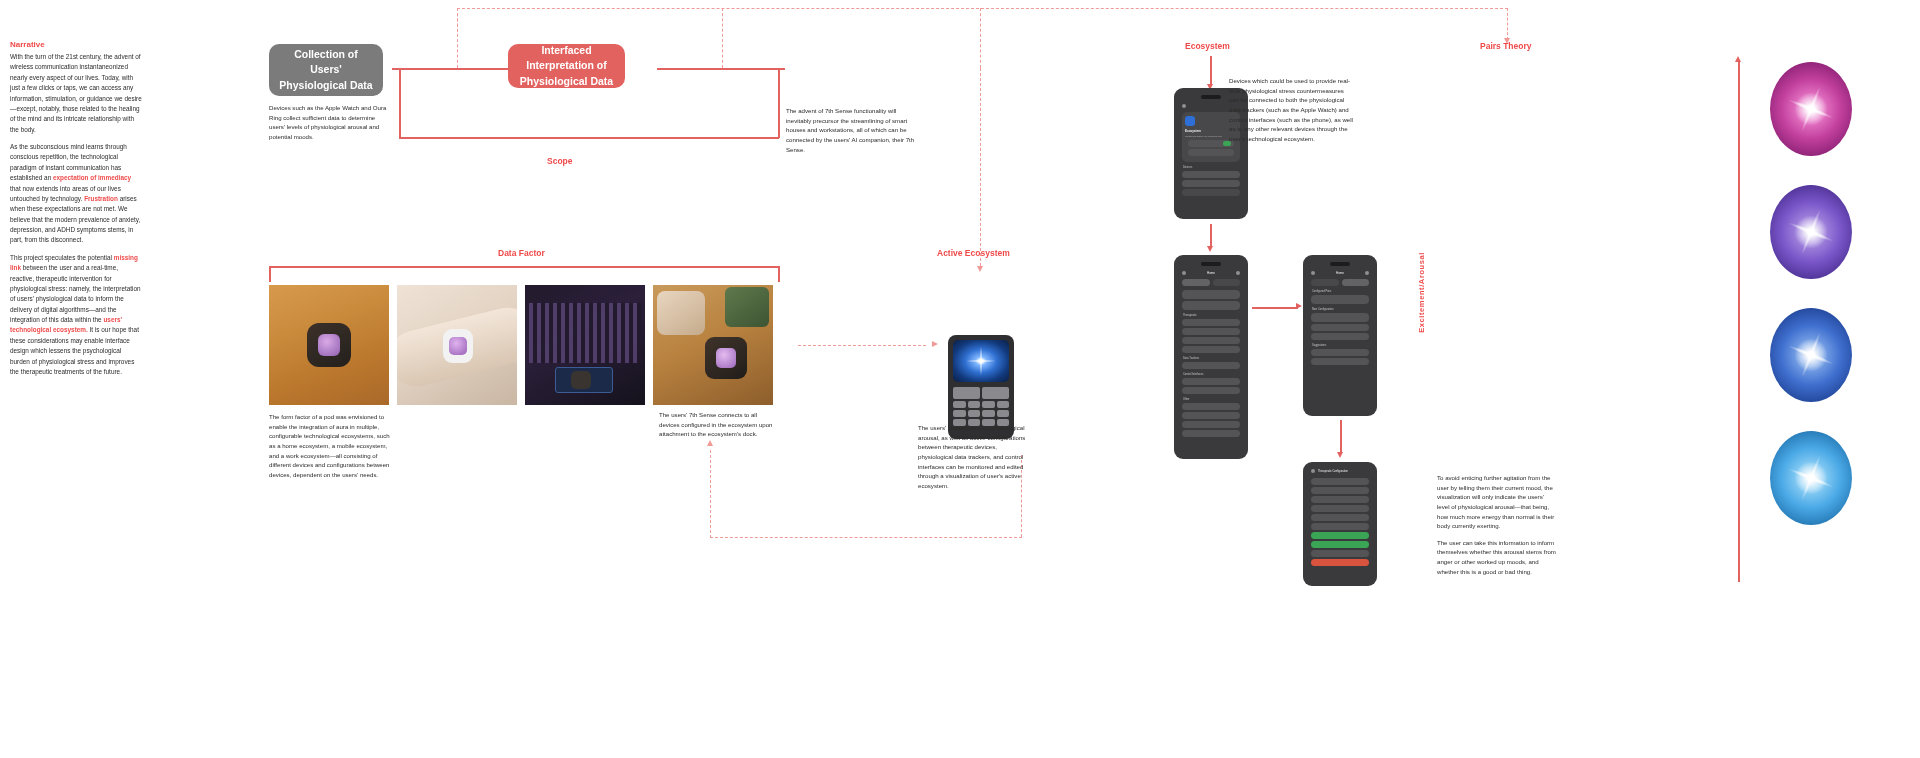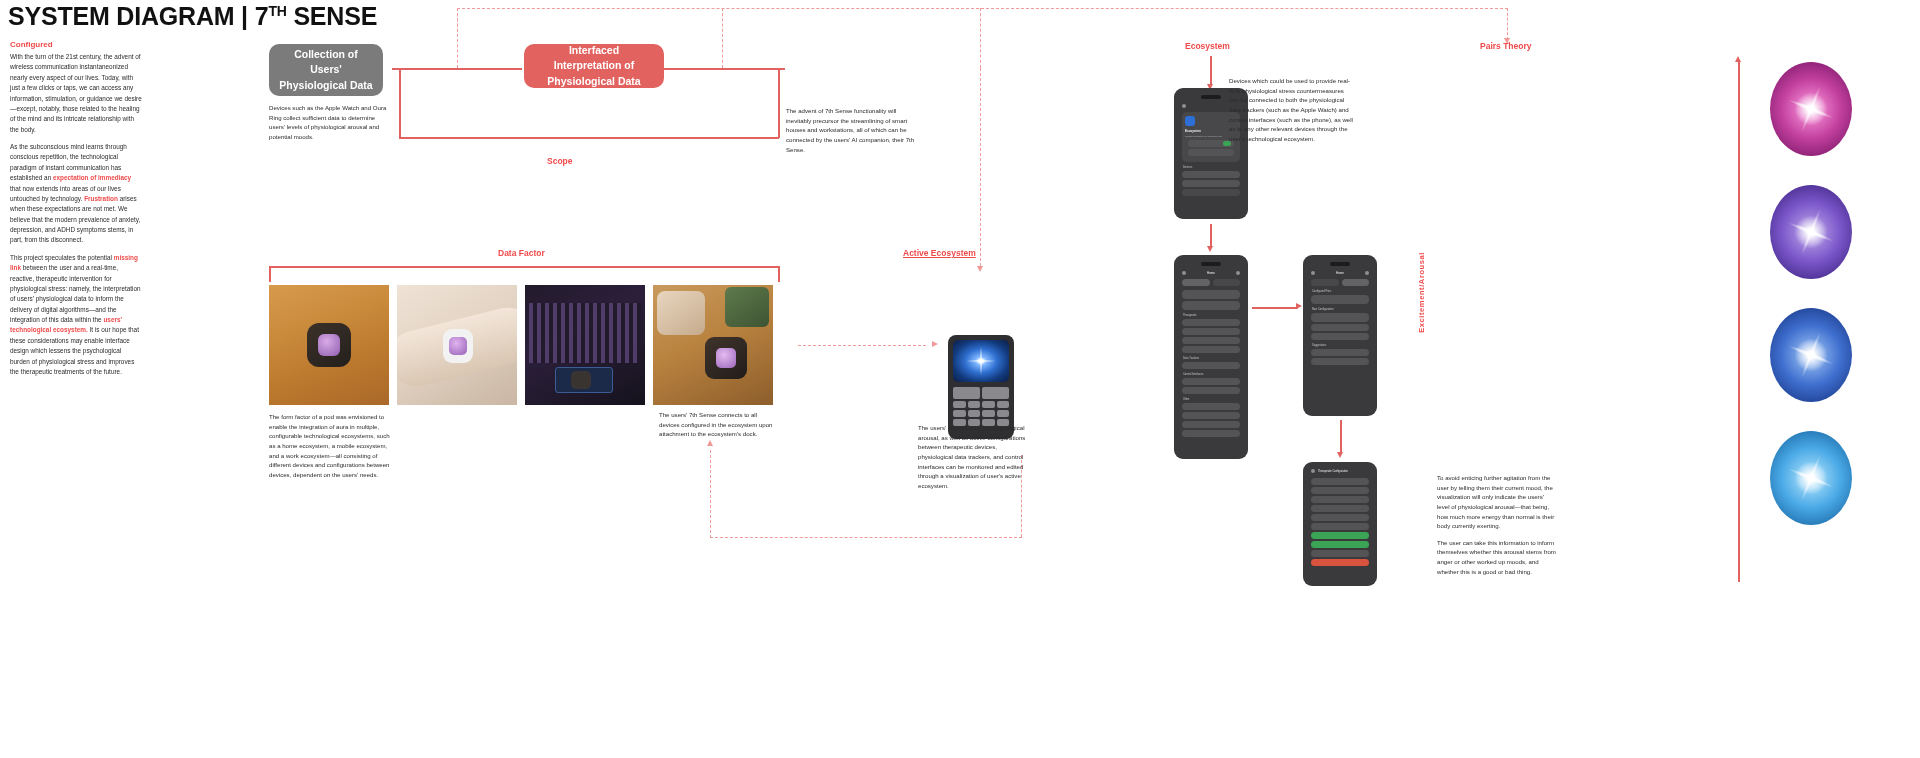--- a/index.html
+++ b/index.html
@@ -26,37 +26,37 @@
 
   
   .box {
     border-radius:10px; display:flex; align-items:center; justify-content:center;
     text-align:center; color:#ffffff; font-size:10.5px; font-weight:bold;
     line-height:1.45; padding:6px 10px;
   }
   .box.grey { background:#7b7b7b; }
   .box.red  { background:#e2625f; }
   #box1 { left:269px; top:44px; width:114px; height:52px; }
-  #box2 { left:524px; top:44px; width:140px; height:44px; }
+  #box2 { left:508px; top:44px; width:117px; height:44px; }
   #box3 { left:786px; top:44px; width:134px; height:52px; }
 
   .caption { font-size:6.1px; line-height:1.58; color:#2b2b2b; }
   #cap1 { left:269px; top:103px; width:122px; }
   #cap3 { left:786px; top:106px; width:130px; }
   #cap-eco { left:1229px; top:76px; width:125px; }
   #cap-form { left:269px; top:412px; width:124px; }
   #cap-dock { left:659px; top:410px; width:120px; }
   #cap-active { left:918px; top:423px; width:112px; }
   #cap-color { left:1437px; top:473px; width:120px; }
 
   
   .seclabel { color:#ef4a4a; font-size:8.5px; font-weight:bold; }
   #lbl-scope     { left:547px; top:156px; }
   #lbl-form      { left:498px; top:248px; }
-  #lbl-active    { left:903px; top:248px;text-decoration:underline; }
+  #lbl-active    { left:937px; top:248px; }
   #lbl-eco       { left:1185px; top:41px; }
   #lbl-color     { left:1480px; top:41px; }
   #lbl-arousal {
     left:1417px; top:252px; color:#ef4a4a; font-size:7.5px; font-weight:bold;
     writing-mode:vertical-rl; transform:rotate(180deg); letter-spacing:0.6px;
   }
 
   
   .ln { background:#e2625f; position:absolute; }
   .h { height:1.6px; }
@@ -179,26 +179,23 @@
   #orb1 { top:62px;  background:radial-gradient(circle at 50% 50%, #e879c8 0 18%, #c2409d 48%, #8e2277 78%, #5c1450 100%); }
   #orb2 { top:185px; background:radial-gradient(circle at 50% 50%, #a78bdf 0 18%, #7a56c9 48%, #4f3397 78%, #2e1d63 100%); }
   #orb3 { top:308px; background:radial-gradient(circle at 50% 50%, #7fa8e8 0 18%, #3f6fcf 48%, #23479b 78%, #122a63 100%); }
   #orb4 { top:431px; background:radial-gradient(circle at 50% 50%, #8fd0f5 0 18%, #4aa9e6 48%, #2579b5 78%, #134a77 100%); }
 </style>
 </head>
 <body>
 
 <div class="canvas">
 
-  <div class="abs" id="title">
-    <span>SYSTEM DIAGRAM | 7</span><sup>TH</sup><span> SENSE</span>
-  </div>
 
   <div class="abs" id="narrative">
-    <div class="nar-head">Configured</div>
+    <div class="nar-head">Narrative</div>
     <p class="nar-p">
       <span>With the turn of the 21st century, the advent of wireless communication instantaneonized nearly every aspect of our lives. Today, with just a few clicks or taps, we can access any information, stimulation, or guidance we desire—except, notably, those related to the healing of the mind and its intricate relationship with the body.</span>
     </p>
     <p class="nar-p">
       <span>As the subconscious mind learns through conscious repetition, the technological paradigm of instant communication has established an </span><span class="hl">expectation of immediacy</span><span> that now extends into areas of our lives untouched by technology. </span><span class="hl">Frustration</span><span> arises when these expectations are not met. We believe that the modern prevalence of anxiety, depression, and ADHD symptoms stems, in part, from this disconnect.</span>
     </p>
     <p class="nar-p">
       <span>This project speculates the potential </span><span class="hl">missing link</span><span> between the user and a real-time, reactive, therapeutic intervention for physiological stress: namely, the interpretation of users' physiological data to inform the delivery of digital algorithms—and the integration of this data within the </span><span class="hl">users' technological ecosystem.</span><span> It is our hope that these considerations may enable interface design which lessens the psychological burden of physiological stress and improves the therapeutic treatments of the future.</span>
     </p>
   </div>

